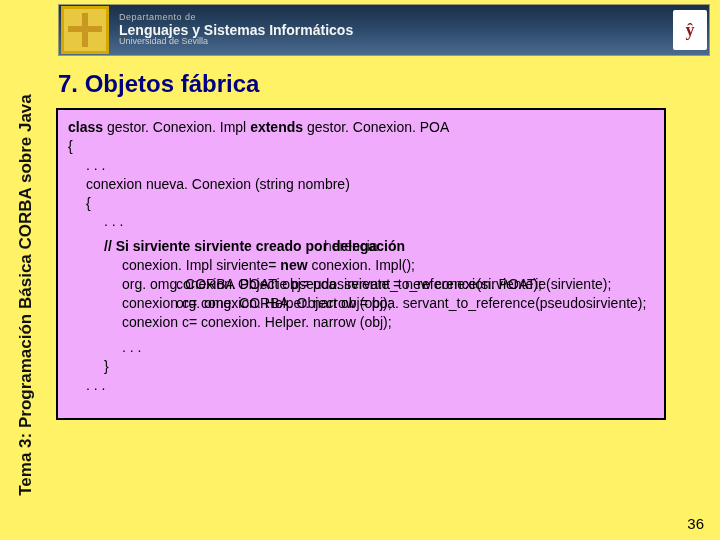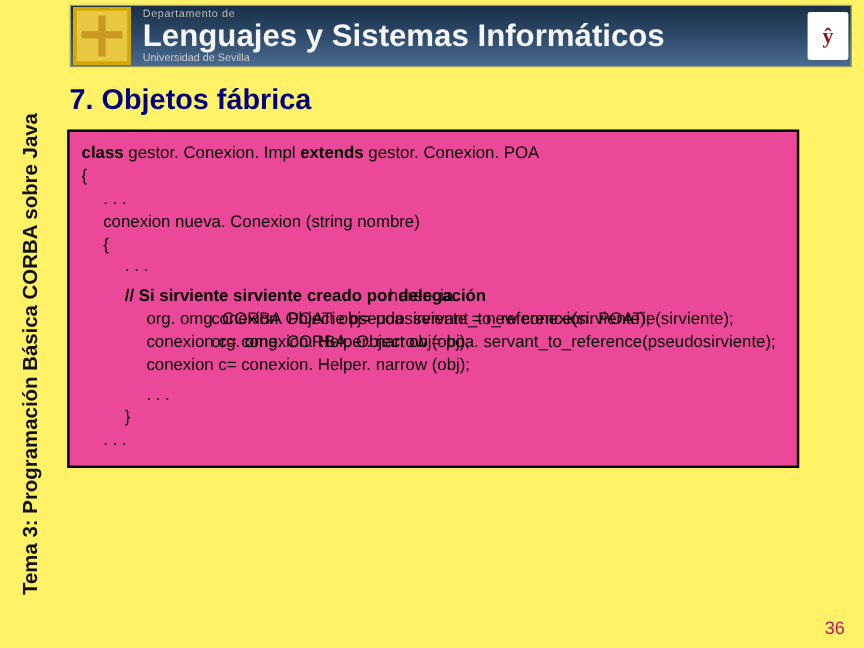--- a/index.html
+++ b/index.html
@@ -50,21 +50,21 @@
     flex: 1;
     color: #e8e8e8;
     line-height: 1.05;
   }
   .banner-text .dept {
     font-size: 9px;
     letter-spacing: 0.5px;
     color: #bbb;
   }
   .banner-text .main {
-    font-size: 26px;
+    font-size: 14px;
     font-weight: bold;
     color: #f5f5f5;
   }
   .banner-text .uni {
     font-size: 9px;
     text-align: left;
     color: #ccc;
     padding-right: 50px;
   }
   .banner-crest {
@@ -106,22 +106,22 @@
     font-weight: bold;
     color: #000080;
     text-align: right;
   }
   .codebox {
     position: absolute;
     left: 56px;
     top: 108px;
     width: 610px;
     border: 2px solid #000;
-    background: #ec4899;
-    padding: 8px 10px 12px 10px;
+    background: #f0abfc;
+    padding: 8px 10px 24px 10px;
     font-size: 14px;
     line-height: 1.35;
     color: #000;
     box-sizing: border-box;
   }
   .codebox .kw { font-weight: bold; }
   .codebox .ind1 { padding-left: 18px; display: block; }
   .codebox .ind2 { padding-left: 36px; display: block; }
   .codebox .ind3 { padding-left: 54px; display: block; }
   .codebox .overlap {
@@ -137,21 +137,21 @@
   }
   .codebox .overlap .l2 .inner {
     padding-left: 54px;
     display: block;
   }
   .pagenum {
     position: absolute;
     right: 16px;
     bottom: 8px;
     font-size: 15px;
-    color: #be185d;
+    color: #000000;
     margin-top: 35px;
   }
 </style>
 </head>
 <body>
 
 <div class="banner">
   <div class="banner-logo"></div>
   <div class="banner-text">
     <div class="dept">Departamento de</div>
@@ -174,20 +174,23 @@
   <span>{</span><br>
   <span class="ind1">. . .</span>
   <span class="ind1">conexion nueva. Conexion (string nombre)</span>
   <span class="ind1">{</span>
   <span class="ind2">. . .</span>
   <div style="height:6px"></div>
   <span class="ind2 overlap">
     <span><span class="kw">// Si sirviente sirviente creado por delegación</span></span>
     <span class="l2" style="left:220px; color:#333"><span>herencia</span></span>
   </span>
+  <span class="ind3">
+    <span>conexion. Impl sirviente= </span><span class="kw">new </span><span>conexion. Impl();</span>
+  </span>
   <span class="ind3 overlap" style="display:block;">
     <span>org. omg. CORBA Object obj= poa. servant_to_reference(sirviente);</span>
     <span class="l2">
         <span class="inner">conexion. POATie pseudosirviente = new conexion. POATie(sirviente);</span>
       </span>
   </span>
   <span class="ind3 overlap" style="display:block;">
     <span>conexion c= conexion. Helper. narrow (obj);</span>
     <span class="l2">
         <span class="inner">org. omg. CORBA. Object obj= poa. servant_to_reference(pseudosirviente);</span>

